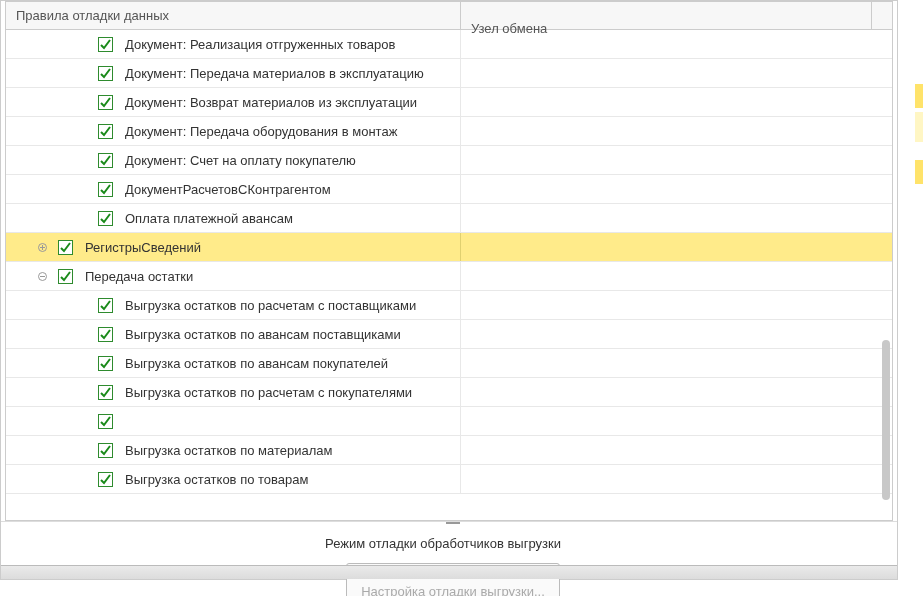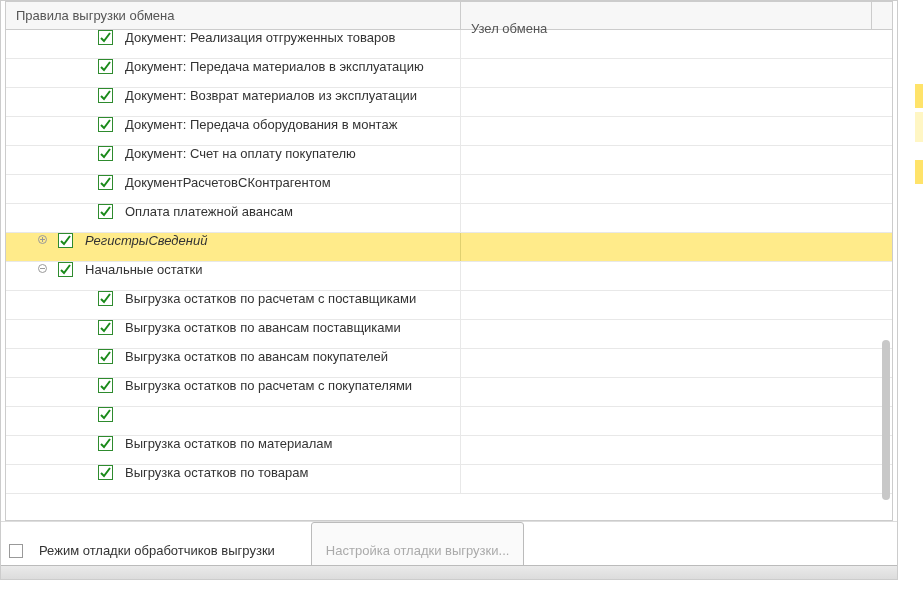--- a/index.html
+++ b/index.html
@@ -52,26 +52,25 @@
   }
   .row {
     display: flex;
     align-items: center;
     height: 29px;
     border-bottom: 1px solid #e8e8e8;
     padding-left: 8px;
   }
   .row.selected {
     background: #ffeb8a;
-    font-style: italic;
   }
   .row .cell1 {
     width: 447px;
     display: flex;
-    align-items: flex-start;
+    align-items: center;
     border-right: 1px solid #e8e8e8;
     height: 100%;
     gap: 6px;
   }
   .row.selected .cell1 {
     border-right: 1px solid #e0d070;
   }
   .indent { display: inline-block; }
   .expander {
     width: 12px; height: 12px;
@@ -100,20 +99,21 @@
     position: absolute;
     left: 0; right: 0;
     bottom: 0;
     height: 58px;
     border-top: 1px solid #ddd;
     background: #fff;
     display: flex;
     align-items: center;
     padding-left: 8px;
     gap: 12px;
+    flex-direction: column;
   }
   .opt-checkbox {
     width: 14px; height: 14px;
     border: 1px solid #999;
     background: #fff;
     display: inline-block;
   }
   .opt-label {
     color: #333;
     margin-left: 4px;
@@ -161,21 +161,21 @@
     background: linear-gradient(#eaeaea,#dcdcdc);
     border-top: 1px solid #bbb;
   }
 </style>
 </head>
 <body>
 
 <div class="outer">
   <div class="table-wrap">
     <div class="thead">
-      <div class="th th1">Правила выгрузки обмена</div>
+      <div class="th th1">Правила отладки данных</div>
       <div class="th th2">Узел обмена</div>
       <div class="th th-last"></div>
     </div>
     <div class="tbody" id="tbody">
       <div class="row">
           <div class="cell1">
             <span class="indent" style="width: 56px;"></span>
             <span class="expander-spacer"></span>
             <span class="checkbox">
               <svg width="13" height="13" viewBox="0 0 13 13">
@@ -290,21 +290,21 @@
               <svg width="9" height="9" viewBox="0 0 9 9">
                 <circle cx="4.5" cy="4.5" r="4" fill="none" stroke="#999" stroke-width="1"></circle>
                 <line x1="2" y1="4.5" x2="7" y2="4.5" stroke="#999" stroke-width="1"></line>
               </svg>
             </span>
             <span class="checkbox">
               <svg width="13" height="13" viewBox="0 0 13 13">
                 <polyline points="2,7 5,10 11,2" fill="none" stroke="#1a8a1a" stroke-width="2"></polyline>
               </svg>
             </span>
-            <span class="label">Начальные остатки</span>
+            <span class="label">Передача остатки</span>
           </div>
           <div style="flex: 1 1 0%;"></div>
         </div>
         <div class="row">
           <div class="cell1">
             <span class="indent" style="width: 56px;"></span>
             <span class="expander-spacer"></span>
             <span class="checkbox">
               <svg width="13" height="13" viewBox="0 0 13 13">
                 <polyline points="2,7 5,10 11,2" fill="none" stroke="#1a8a1a" stroke-width="2"></polyline>

